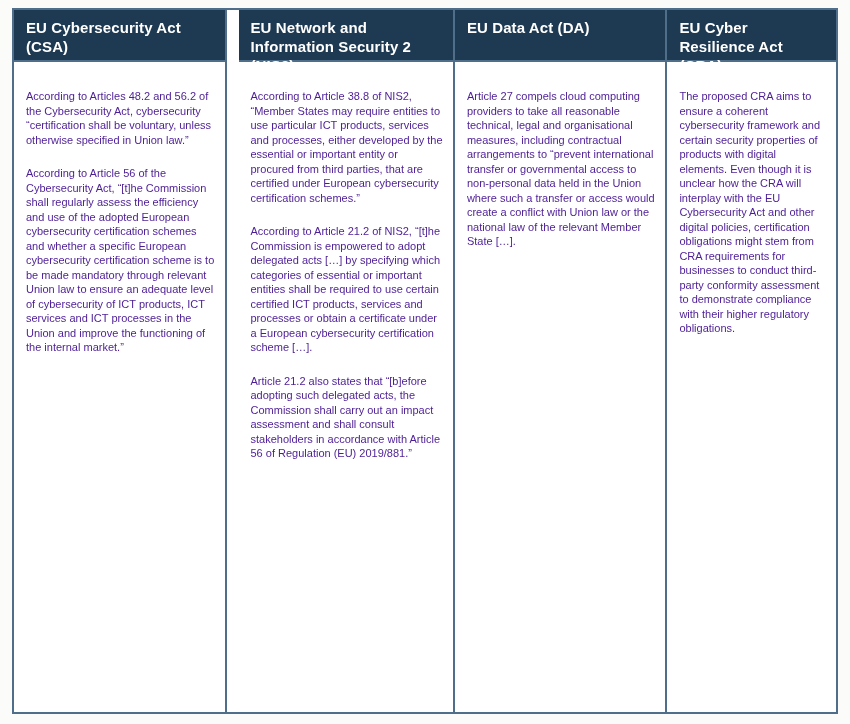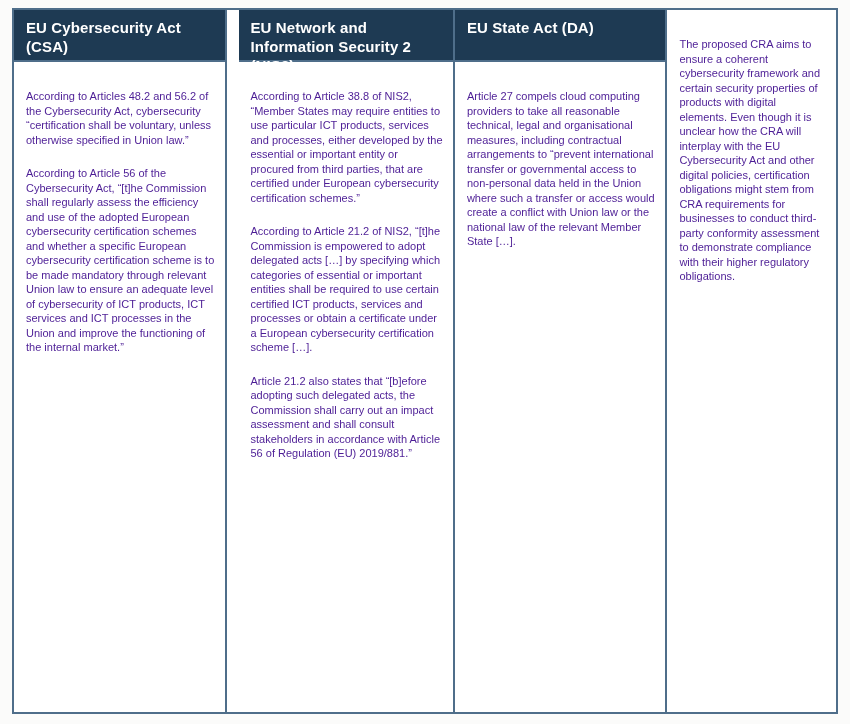--- a/index.html
+++ b/index.html
@@ -80,26 +80,27 @@
     <div class="col col-2">
       <div class="th">EU Network and Information Security 2 (NIS2)</div>
       <div class="td">
         <p>According to Article 38.8 of NIS2, “Member States may require entities to use particular ICT products, services and processes, either developed by the essential or important entity or procured from third parties, that are certified under European cybersecurity certification schemes.”</p>
         <p>According to Article 21.2 of NIS2, “[t]he Commission is empowered to adopt delegated acts […] by specifying which categories of essential or important entities shall be required to use certain certified ICT products, services and processes or obtain a certificate under a European cybersecurity certification scheme […].</p>
         <p>Article 21.2 also states that “[b]efore adopting such delegated acts, the Commission shall carry out an impact assessment and shall consult stakeholders in accordance with Article 56 of Regulation (EU) 2019/881.”</p>
       </div>
     </div>
 
     <div class="col col-3">
-      <div class="th">EU State Act (DA)</div>
+      <div class="th">EU Data Act (DA)</div>
       <div class="td">
         <p>Article 27 compels cloud computing providers to take all reasonable technical, legal and organisational measures, including contractual arrangements to “prevent international transfer or governmental access to non-personal data held in the Union where such a transfer or access would create a conflict with Union law or the national law of the relevant Member State […].</p>
       </div>
     </div>
 
     <div class="col col-4">
+      <div class="th">EU Cyber Resilience Act (CRA)</div>
       <div class="td">
         <p>The proposed CRA aims to ensure a coherent cybersecurity framework and certain security properties of products with digital elements. Even though it is unclear how the CRA will interplay with the EU Cybersecurity Act and other digital policies, certification obligations might stem from CRA requirements for businesses to conduct third-party conformity assessment to demonstrate compliance with their higher regulatory obligations.</p>
       </div>
     </div>
 
   </div>
 </div>
 
 </body></html>

